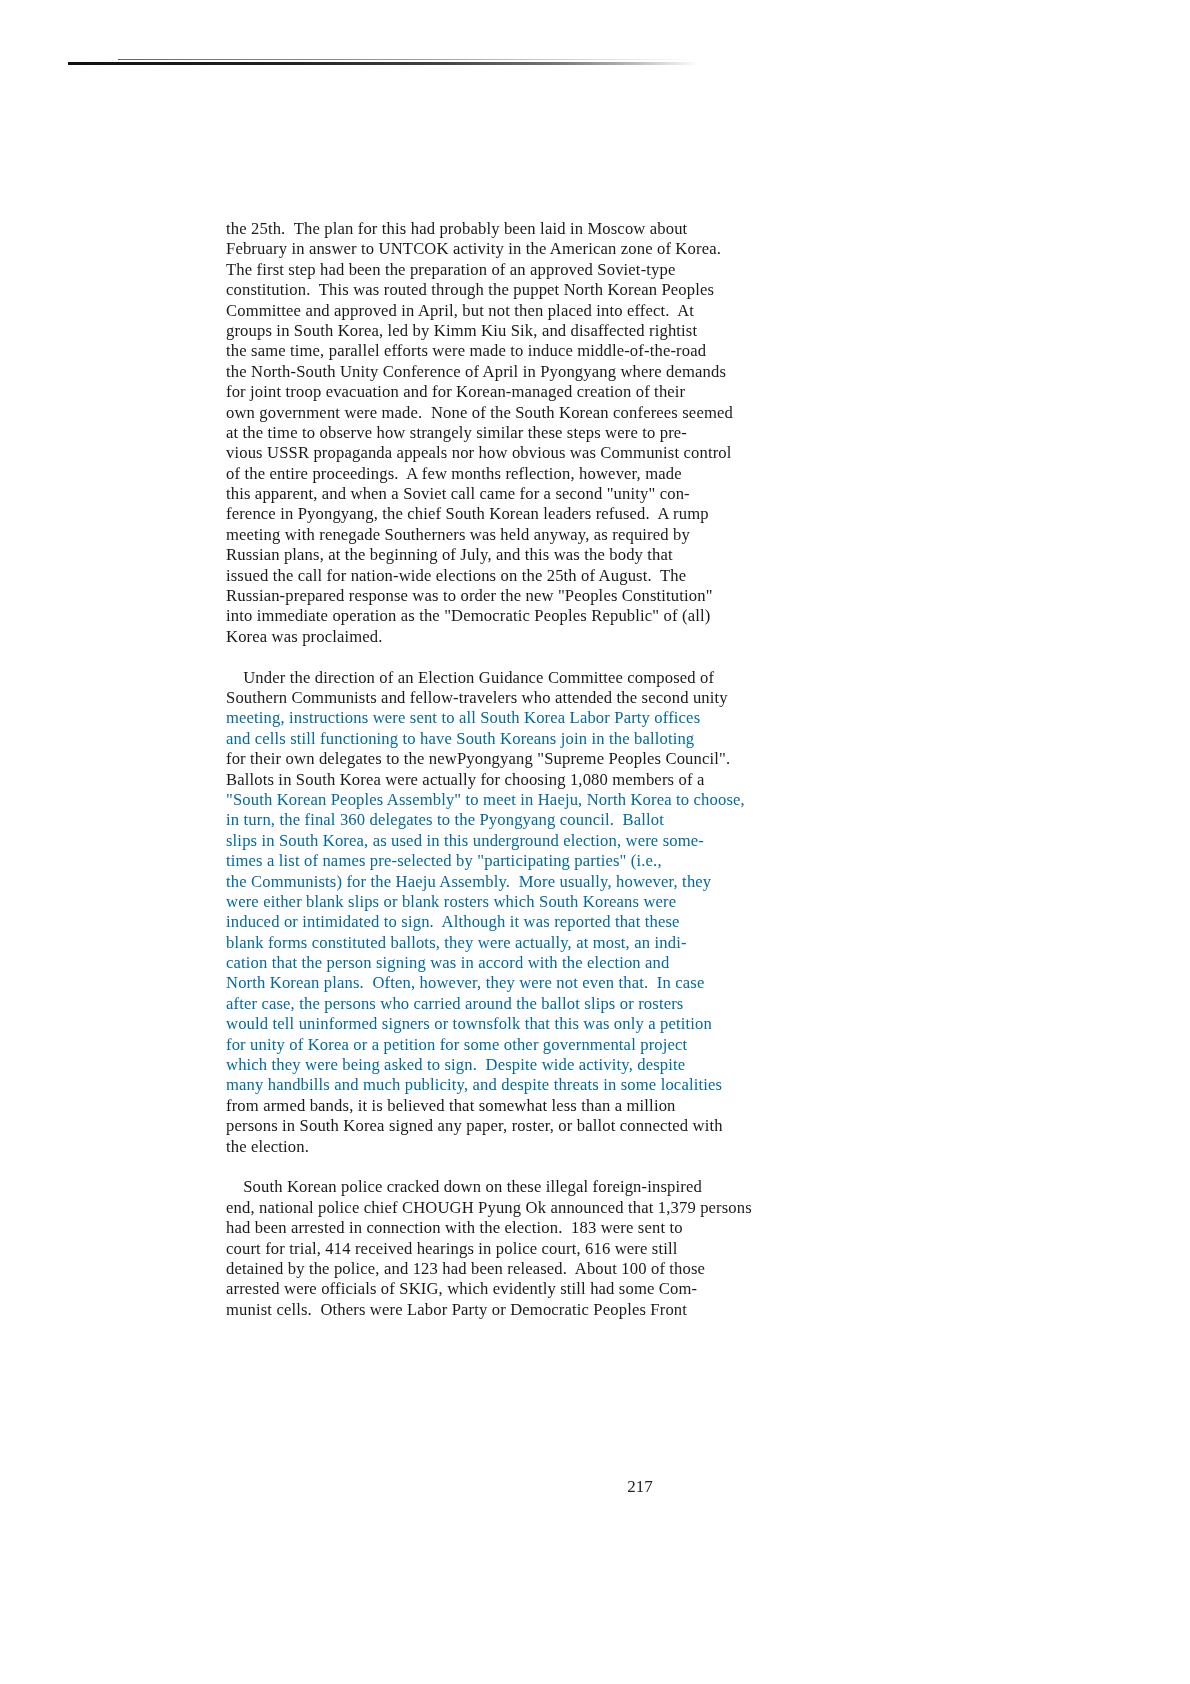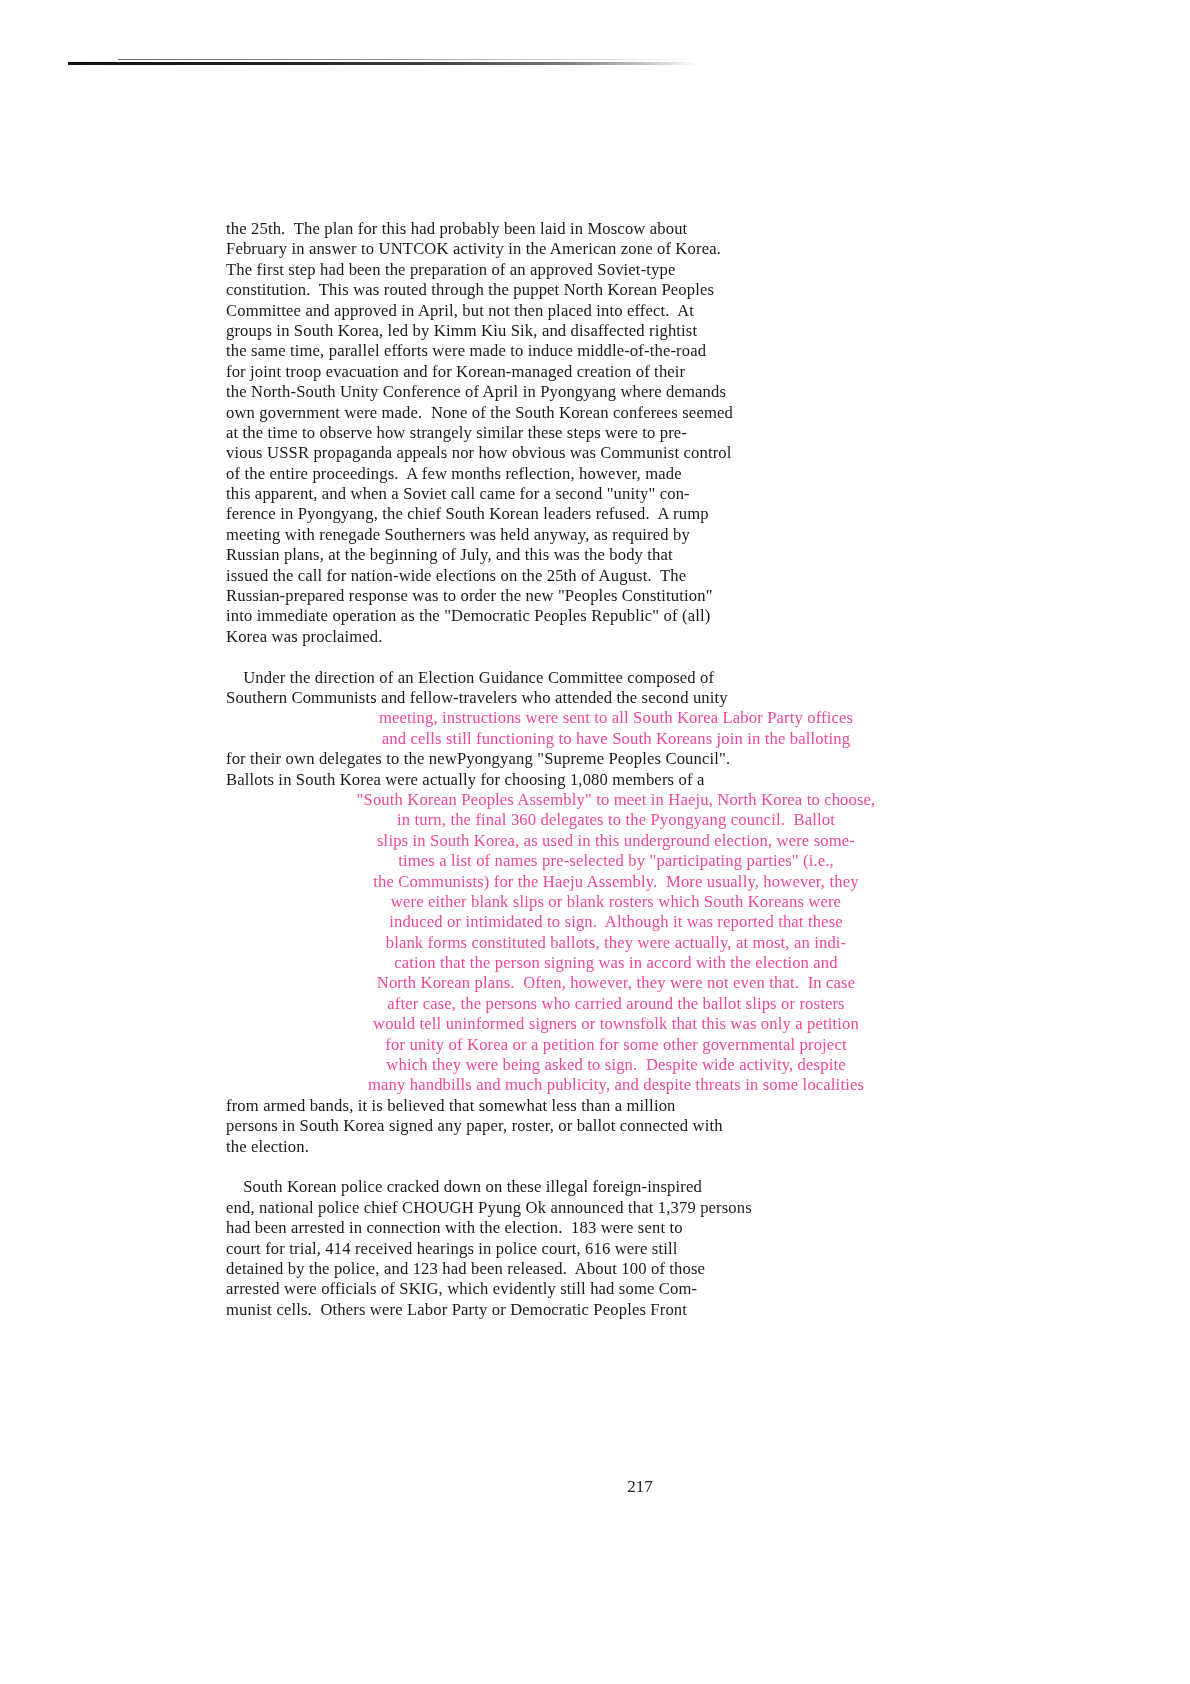--- a/index.html
+++ b/index.html
@@ -43,22 +43,21 @@
     }
     .paragraph {
       margin: 0 0 20.4px 0;
     }
     .line {
       display: block;
       white-space: pre;
       height: 20.4px;
     }
     .faded .line.faint {
-      color: #ec4899;
-      text-align: center;
+      color: #0369a1;
     }
     .page-number {
       position: absolute;
       left: 0;
       width: 1190px;
       top: 1477px;
       text-align: center;
       font-family: "Liberation Serif", "DejaVu Serif", serif;
       font-size: 17px;
       color: #222;
@@ -73,22 +72,22 @@
 
 <div class="page-body">
   <div class="paragraph">
       <span class="line">the 25th.  The plan for this had probably been laid in Moscow about</span>
       <span class="line">February in answer to UNTCOK activity in the American zone of Korea.</span>
       <span class="line">The first step had been the preparation of an approved Soviet-type</span>
       <span class="line">constitution.  This was routed through the puppet North Korean Peoples</span>
       <span class="line">Committee and approved in April, but not then placed into effect.  At</span>
       <span class="line">groups in South Korea, led by Kimm Kiu Sik, and disaffected rightist</span>
       <span class="line">the same time, parallel efforts were made to induce middle-of-the-road</span>
+      <span class="line">the North-South Unity Conference of April in Pyongyang where demands</span>
       <span class="line">for joint troop evacuation and for Korean-managed creation of their</span>
-      <span class="line">the North-South Unity Conference of April in Pyongyang where demands</span>
       <span class="line">own government were made.  None of the South Korean conferees seemed</span>
       <span class="line">at the time to observe how strangely similar these steps were to pre-</span>
       <span class="line">vious USSR propaganda appeals nor how obvious was Communist control</span>
       <span class="line">of the entire proceedings.  A few months reflection, however, made</span>
       <span class="line">this apparent, and when a Soviet call came for a second "unity" con-</span>
       <span class="line">ference in Pyongyang, the chief South Korean leaders refused.  A rump</span>
       <span class="line">meeting with renegade Southerners was held anyway, as required by</span>
       <span class="line">Russian plans, at the beginning of July, and this was the body that</span>
       <span class="line">issued the call for nation-wide elections on the 25th of August.  The</span>
       <span class="line">Russian-prepared response was to order the new "Peoples Constitution"</span>

